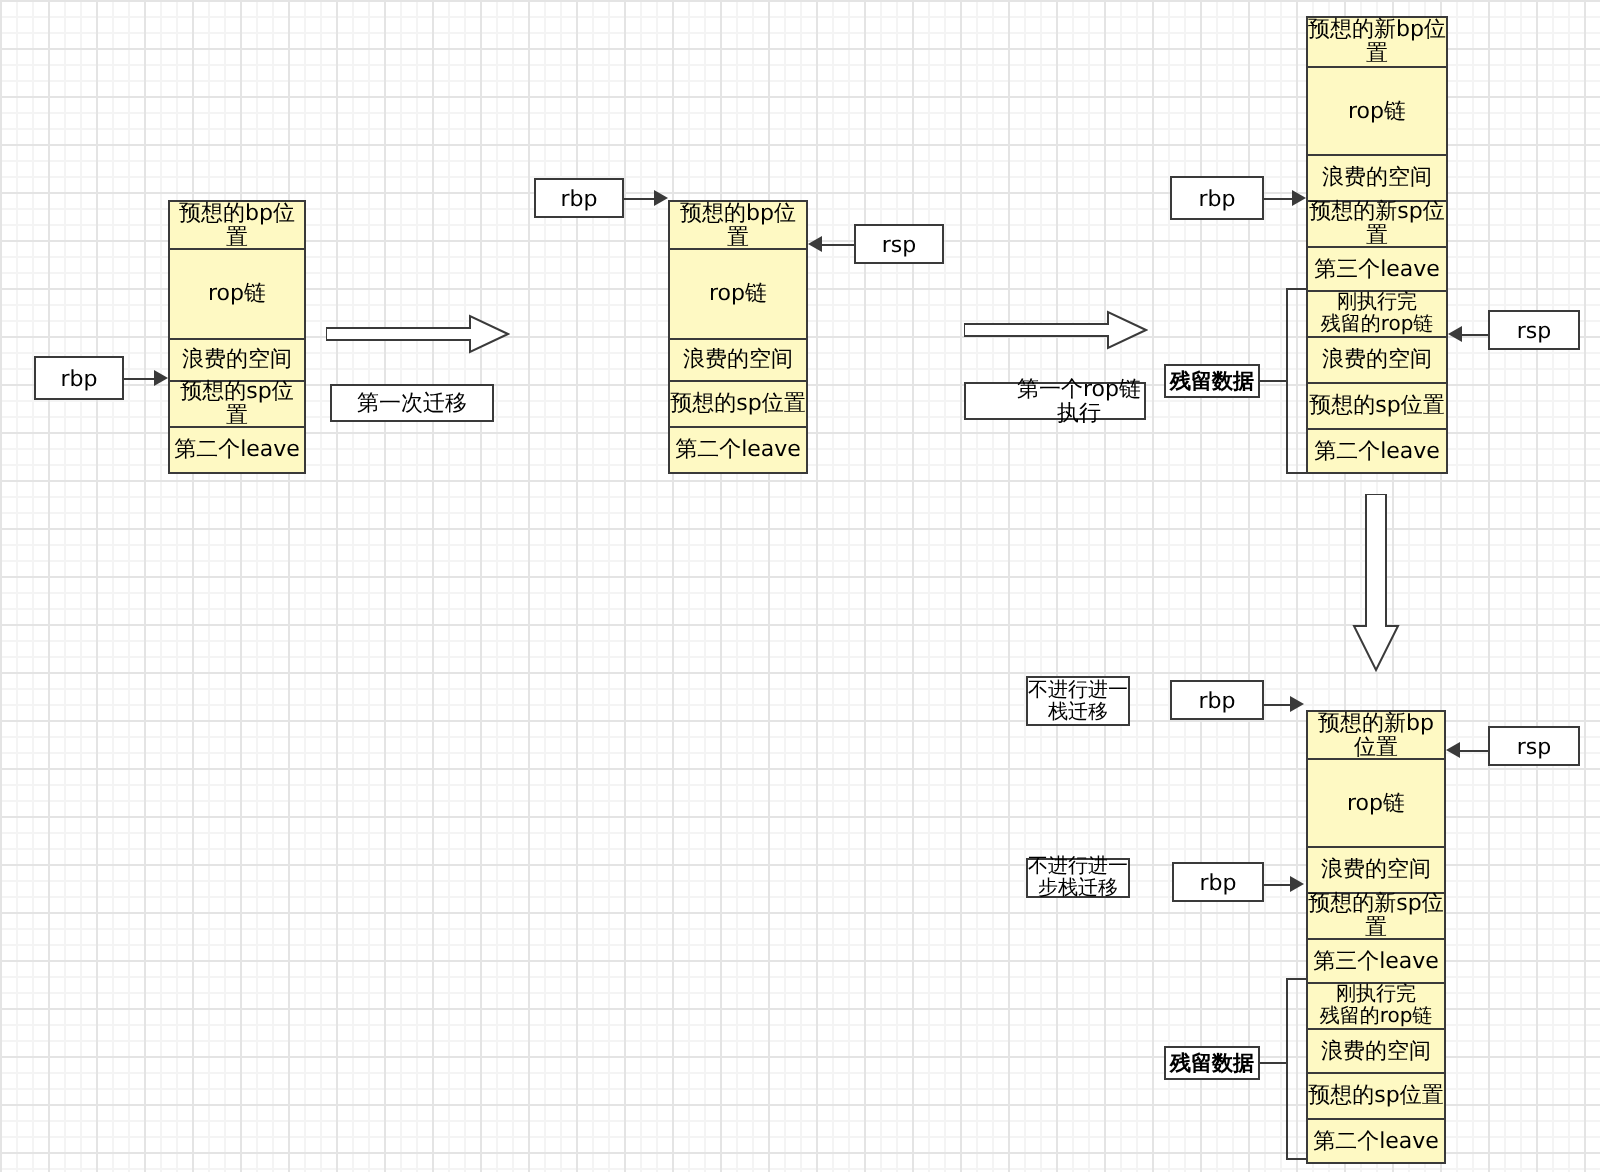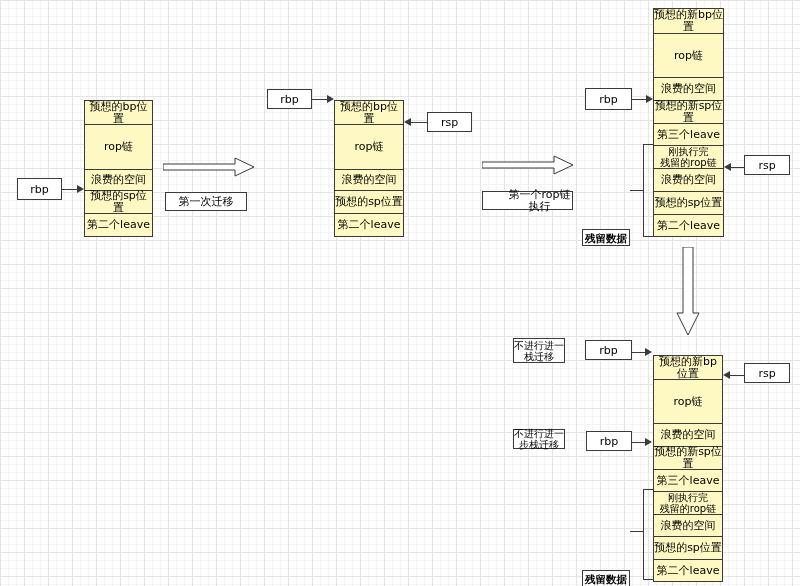--- a/index.html
+++ b/index.html
@@ -38,21 +38,21 @@
     position:absolute;
     border:1px solid #3a3a3a;
     background:#fff;
     box-sizing:border-box;
     display:flex;align-items:center;justify-content:center;
     text-align:center;
     font-size:11px;line-height:12px;
     white-space:pre-line;
   }
   .labelbox.small{font-size:10px;line-height:11px;}
-  .labelbox.bold{font-weight:bold;font-size:10.5px;margin-top:47px;}
+  .labelbox.bold{font-weight:bold;font-size:10.5px;}
   .regbox{
     position:absolute;
     border:1px solid #3a3a3a;
     background:#fff;
     box-sizing:border-box;
     display:flex;align-items:center;justify-content:center;
     font-size:11px;
   }
   .line-h{position:absolute;height:1px;background:#3a3a3a;}
   .ah-right{

